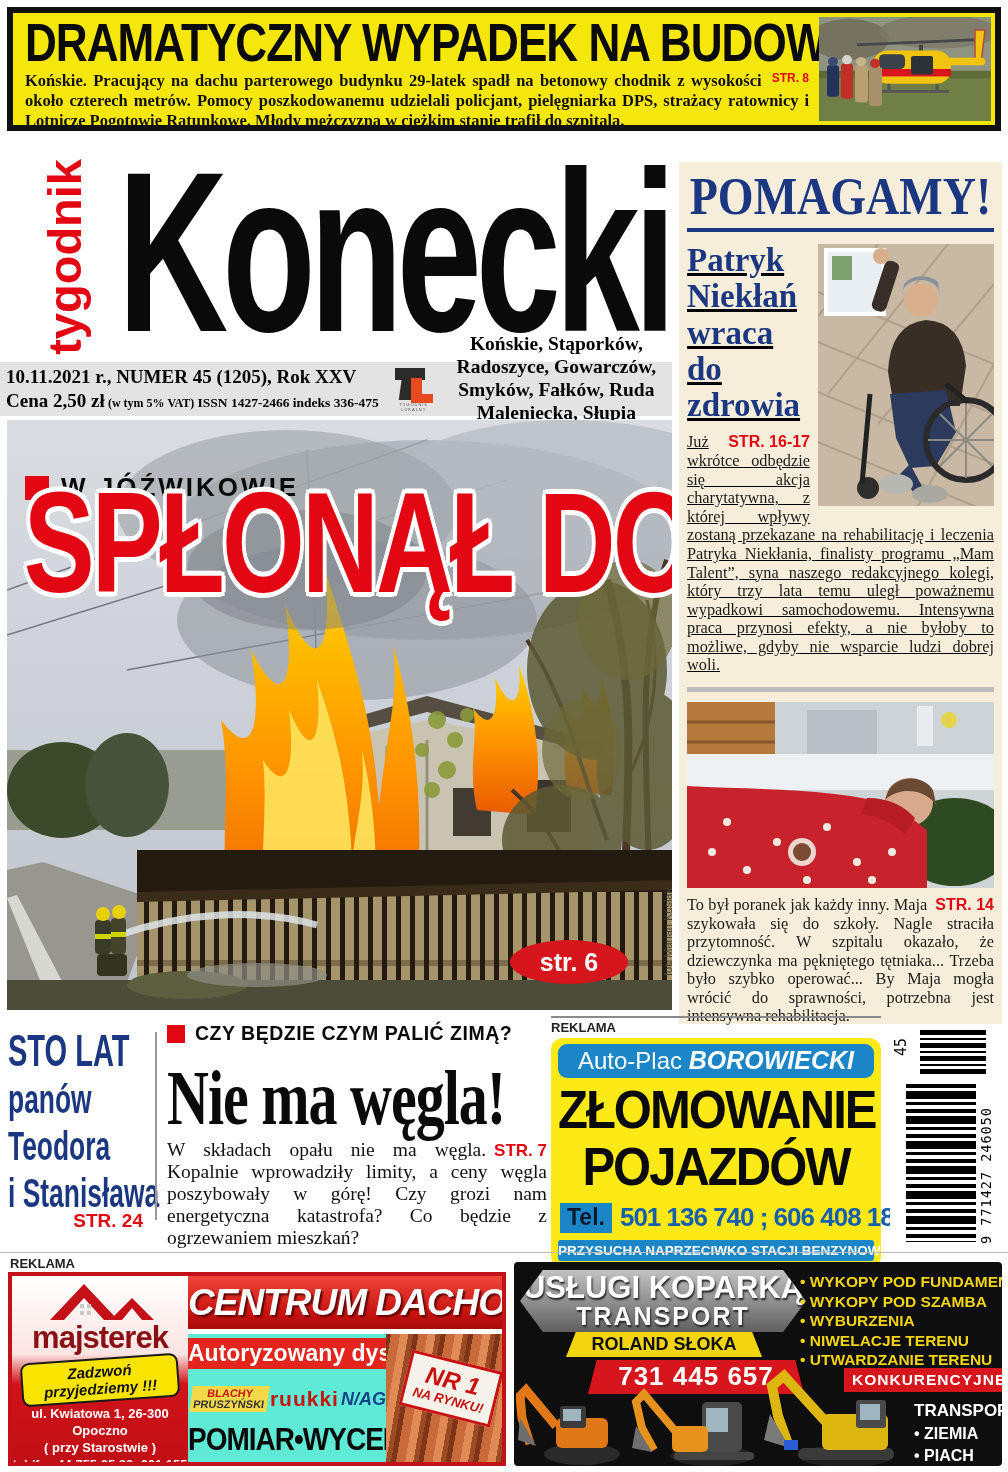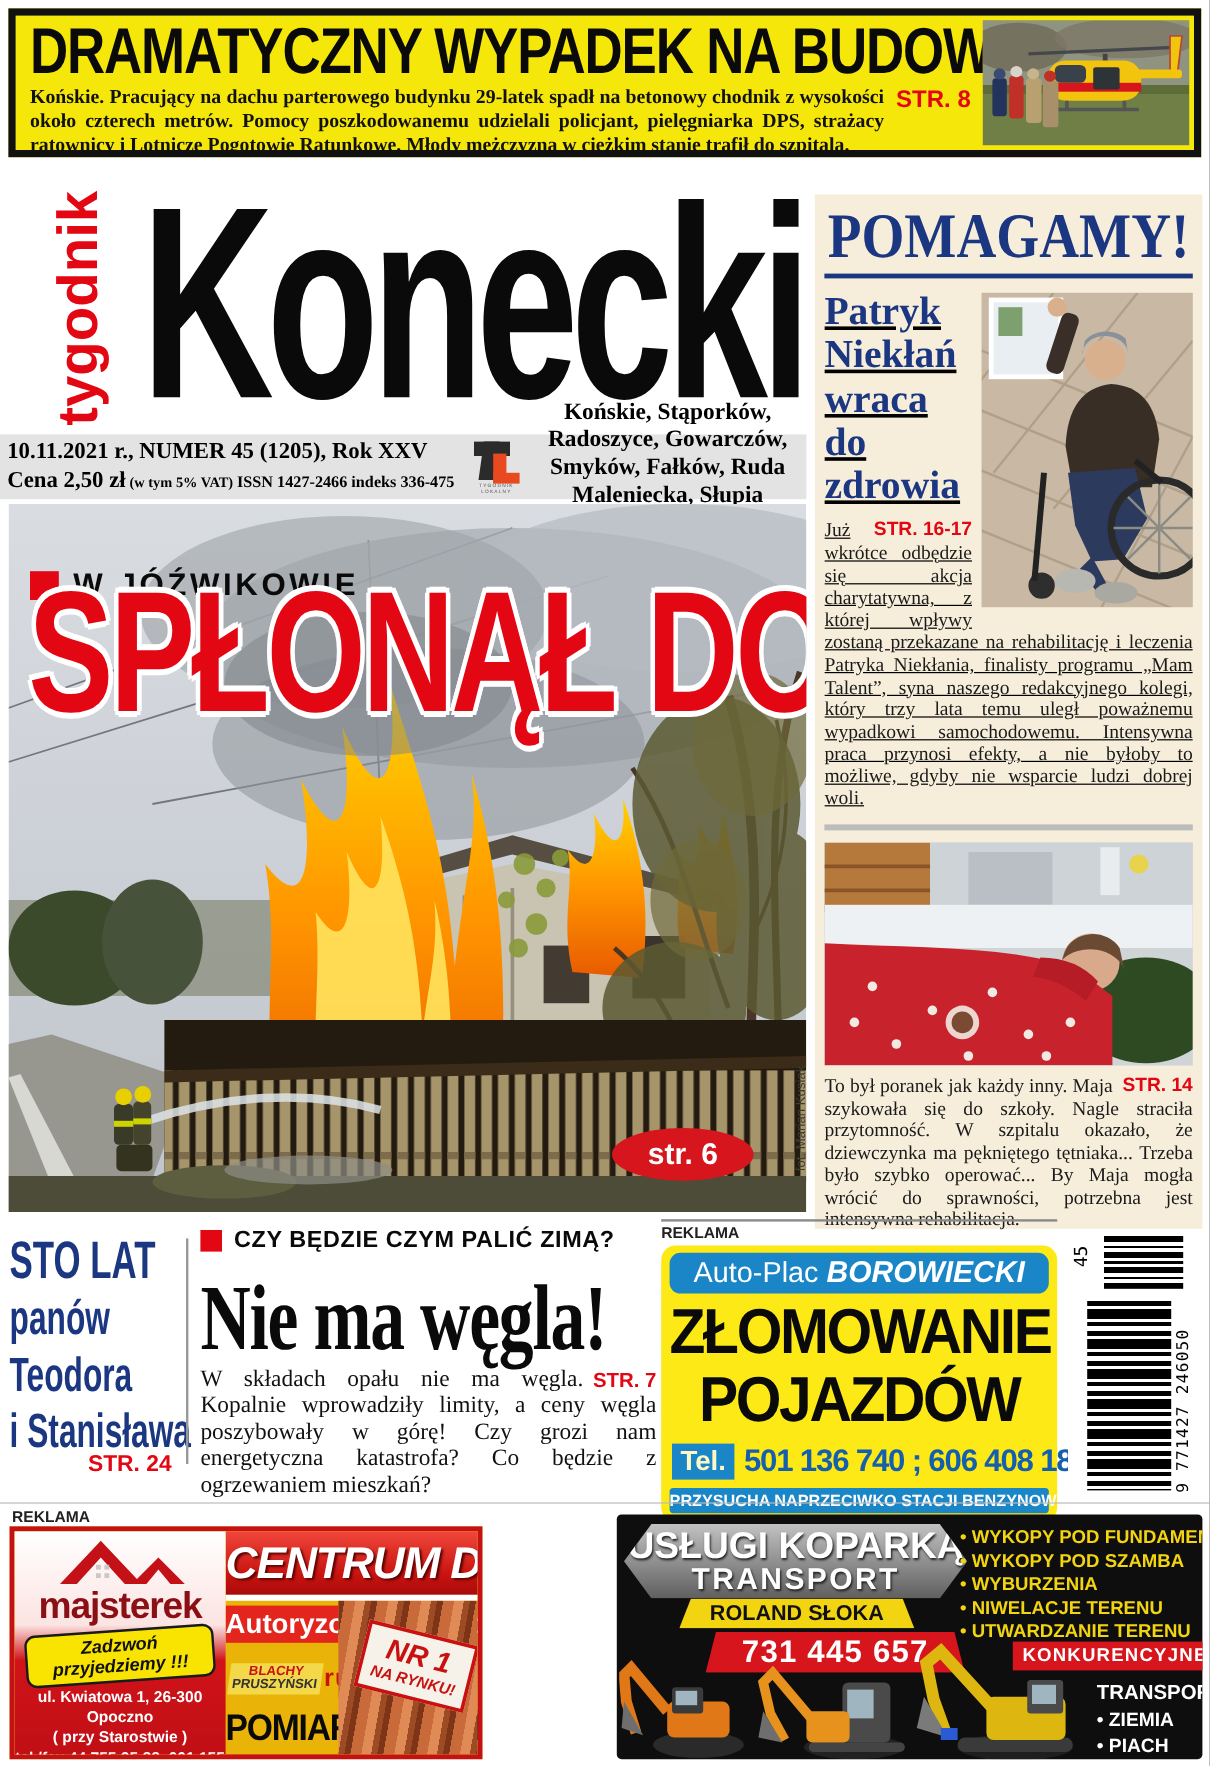--- a/index.html
+++ b/index.html
@@ -7,21 +7,21 @@
         font-family:"Liberation Serif",serif;overflow:hidden;}
   
   .banner{position:absolute;left:7px;top:7px;width:994px;height:124px;box-sizing:border-box;
           background:#f6e70a;border:6px solid #111;display:flex;}
   .banner-text{flex:1;padding:2px 10px 2px 12px;overflow:hidden;}
   .banner-headline{font-family:"Liberation Sans",sans-serif;font-weight:bold;font-size:45px;
           letter-spacing:-1px;white-space:nowrap;transform:scale(0.98,1.2);transform-origin:left top;
           line-height:1.0;color:#0a0a0a;height:56px;}
   .banner-body{font-size:16.5px;font-weight:bold;line-height:1.21;text-align:justify;color:#111;}
   .banner-pref{float:right;color:#e30613;font-family:"Liberation Sans",sans-serif;
-          font-weight:bold;font-size:20px;margin-left:10px;}
+          font-weight:bold;font-size:12px;margin-left:10px;}
   .banner-photo{width:172px;margin:4px 4px 4px 0;position:relative;overflow:hidden;background:#7a7f6a;}
   
   .tygodnik{position:absolute;left:6px;top:148px;width:116px;height:218px;display:flex;
           align-items:center;justify-content:center;}
   .tygodnik span{writing-mode:vertical-rl;transform:rotate(180deg);
           font-family:"Liberation Sans",sans-serif;font-weight:bold;font-size:47px;color:#e30613;}
   .konecki{position:absolute;left:116px;top:142px;width:556px;height:220px;
           font-family:"Liberation Sans",sans-serif;font-weight:bold;font-size:150px;
           letter-spacing:-6px;color:#0a0a0a;line-height:150px;
           transform:scale(1.02,1.52);transform-origin:center;text-align:center;
@@ -97,40 +97,40 @@
   .reklama-label{font-family:"Liberation Sans",sans-serif;font-weight:bold;font-size:13px;color:#222;}
   .boro-rule{border-top:2px solid #8a8a8a;margin-bottom:2px;}
   .boro-box{background:#fce915;border-radius:12px;padding:6px 7px 7px;margin-top:3px;}
   .boro-top{background:#1a86c8;border-radius:9px;text-align:center;color:#fff;padding:2px 0 3px;
           font-family:"Liberation Sans",sans-serif;font-size:24px;white-space:nowrap;}
   .boro-top .bt-name{font-weight:bold;font-style:italic;font-size:25px;}
   .boro-line{font-family:"Liberation Sans",sans-serif;font-weight:bold;font-size:49px;
           letter-spacing:-2px;text-align:center;line-height:1.0;color:#0a0a0a;
           transform:scaleY(1.08);transform-origin:center;margin-top:8px;}
   .boro-tel{display:flex;align-items:center;gap:8px;margin:10px 2px 7px;}
-  .tel-label{background:#1a86c8;color:#fef9c3;font-family:"Liberation Sans",sans-serif;font-weight:bold;
+  .tel-label{background:#1a86c8;color:#0f172a;font-family:"Liberation Sans",sans-serif;font-weight:bold;
           font-size:23px;padding:1px 7px 2px;}
   .tel-numbers{color:#155fad;font-family:"Liberation Sans",sans-serif;font-weight:bold;font-size:26px;
           letter-spacing:-1px;white-space:nowrap;}
   .boro-footer{background:#1a86c8;color:#fff;font-family:"Liberation Sans",sans-serif;font-weight:bold;
           font-size:13.5px;text-align:center;padding:3px 0;border-radius:3px;white-space:nowrap;}
   .barcode{position:absolute;left:890px;top:1028px;width:116px;height:216px;background:#fff;}
   .bc-45{position:absolute;left:2px;top:10px;writing-mode:vertical-rl;transform:rotate(180deg);
           font-family:"DejaVu Sans Mono",monospace;font-size:15px;}
   .bc-mini{position:absolute;left:30px;top:2px;width:66px;height:44px;
           background:repeating-linear-gradient(180deg,#000 0 5px,#fff 5px 8px,#000 8px 10px,#fff 10px 13px);}
   .bc-main{position:absolute;left:16px;top:56px;width:70px;height:158px;
           background:repeating-linear-gradient(180deg,#000 0 4px,#fff 4px 7px,#000 7px 15px,#fff 15px 18px,#000 18px 21px,#fff 21px 25px);}
   .bc-number{position:absolute;left:88px;top:52px;height:164px;writing-mode:vertical-rl;
           transform:rotate(180deg);font-family:"DejaVu Sans Mono",monospace;font-size:13.5px;letter-spacing:1px;}
   .band-rule{position:absolute;left:0;top:1252px;width:1008px;height:1px;background:#bbb;}
   
   .reklama2{position:absolute;left:10px;top:1256px;}
-  .ad-dachowe{position:absolute;left:8px;top:1272px;width:394px;height:194px;box-sizing:border-box;
-          border:4px solid #c41118;background:#eab308;display:flex;overflow:hidden;}
+  .ad-dachowe{position:absolute;left:8px;top:1272px;width:498px;height:194px;box-sizing:border-box;
+          border:4px solid #c41118;background:#5eead4;display:flex;overflow:hidden;}
   .maj-panel{width:176px;flex:none;position:relative;
           background:linear-gradient(180deg,#fff 0%,#fbe4e2 42%,#d01319 58%,#c00f15 100%);}
   .maj-roof{display:block;margin:4px auto 0;}
   .maj-name{text-align:center;color:#8a1016;font-family:"Liberation Sans",sans-serif;font-weight:bold;
           font-size:31px;letter-spacing:-1px;line-height:1;}
   .maj-sticker{margin:5px auto 4px;width:152px;background:#f8e400;border:2px solid #1a1a1a;
           border-radius:9px;transform:rotate(-4deg);font-family:"Liberation Sans",sans-serif;
           font-weight:bold;font-style:italic;font-size:15px;text-align:center;padding:3px 1px;color:#111;}
   .maj-addr{color:#fff;font-family:"Liberation Sans",sans-serif;font-weight:bold;font-size:13px;
           text-align:center;line-height:1.3;}

